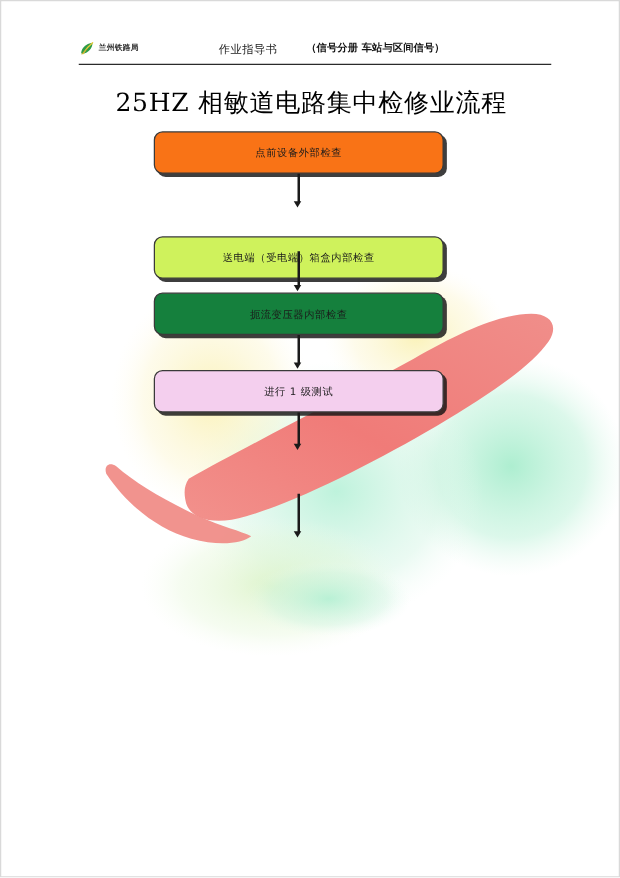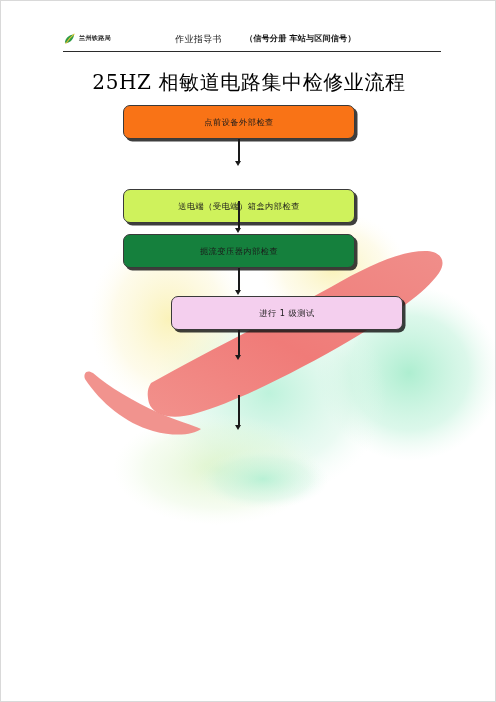--- a/index.html
+++ b/index.html
@@ -229,21 +229,21 @@
     </div>
     <div class="connector" style="left:237px; top:200px; height:28px;"></div>
     <div class="arrowhead" style="left:234.2px; top:227px;"></div>
 
     <div class="node" style="left:122px; top:233px; width:232px; height:34px; background:#15803d;">
       <span class="node-label">扼流变压器内部检查</span>
     </div>
     <div class="connector" style="left:237px; top:267px; height:23px;"></div>
     <div class="arrowhead" style="left:234.2px; top:289px;"></div>
 
-    <div class="node" style="left:122px; top:295px; width:232px; height:34px; background:#F4CFEE;margin-left:48px;">
+    <div class="node" style="left:122px; top:295px; width:232px; height:34px; background:#F4CFEE;">
       <span class="node-label">进行 1 级测试</span>
     </div>
     <div class="connector" style="left:237px; top:329px; height:26px;"></div>
     <div class="arrowhead" style="left:234.2px; top:354px;"></div>
 
     <div class="connector" style="left:237px; top:394px; height:31px;"></div>
     <div class="arrowhead" style="left:234.2px; top:424px;"></div>
 
 
   </div>

